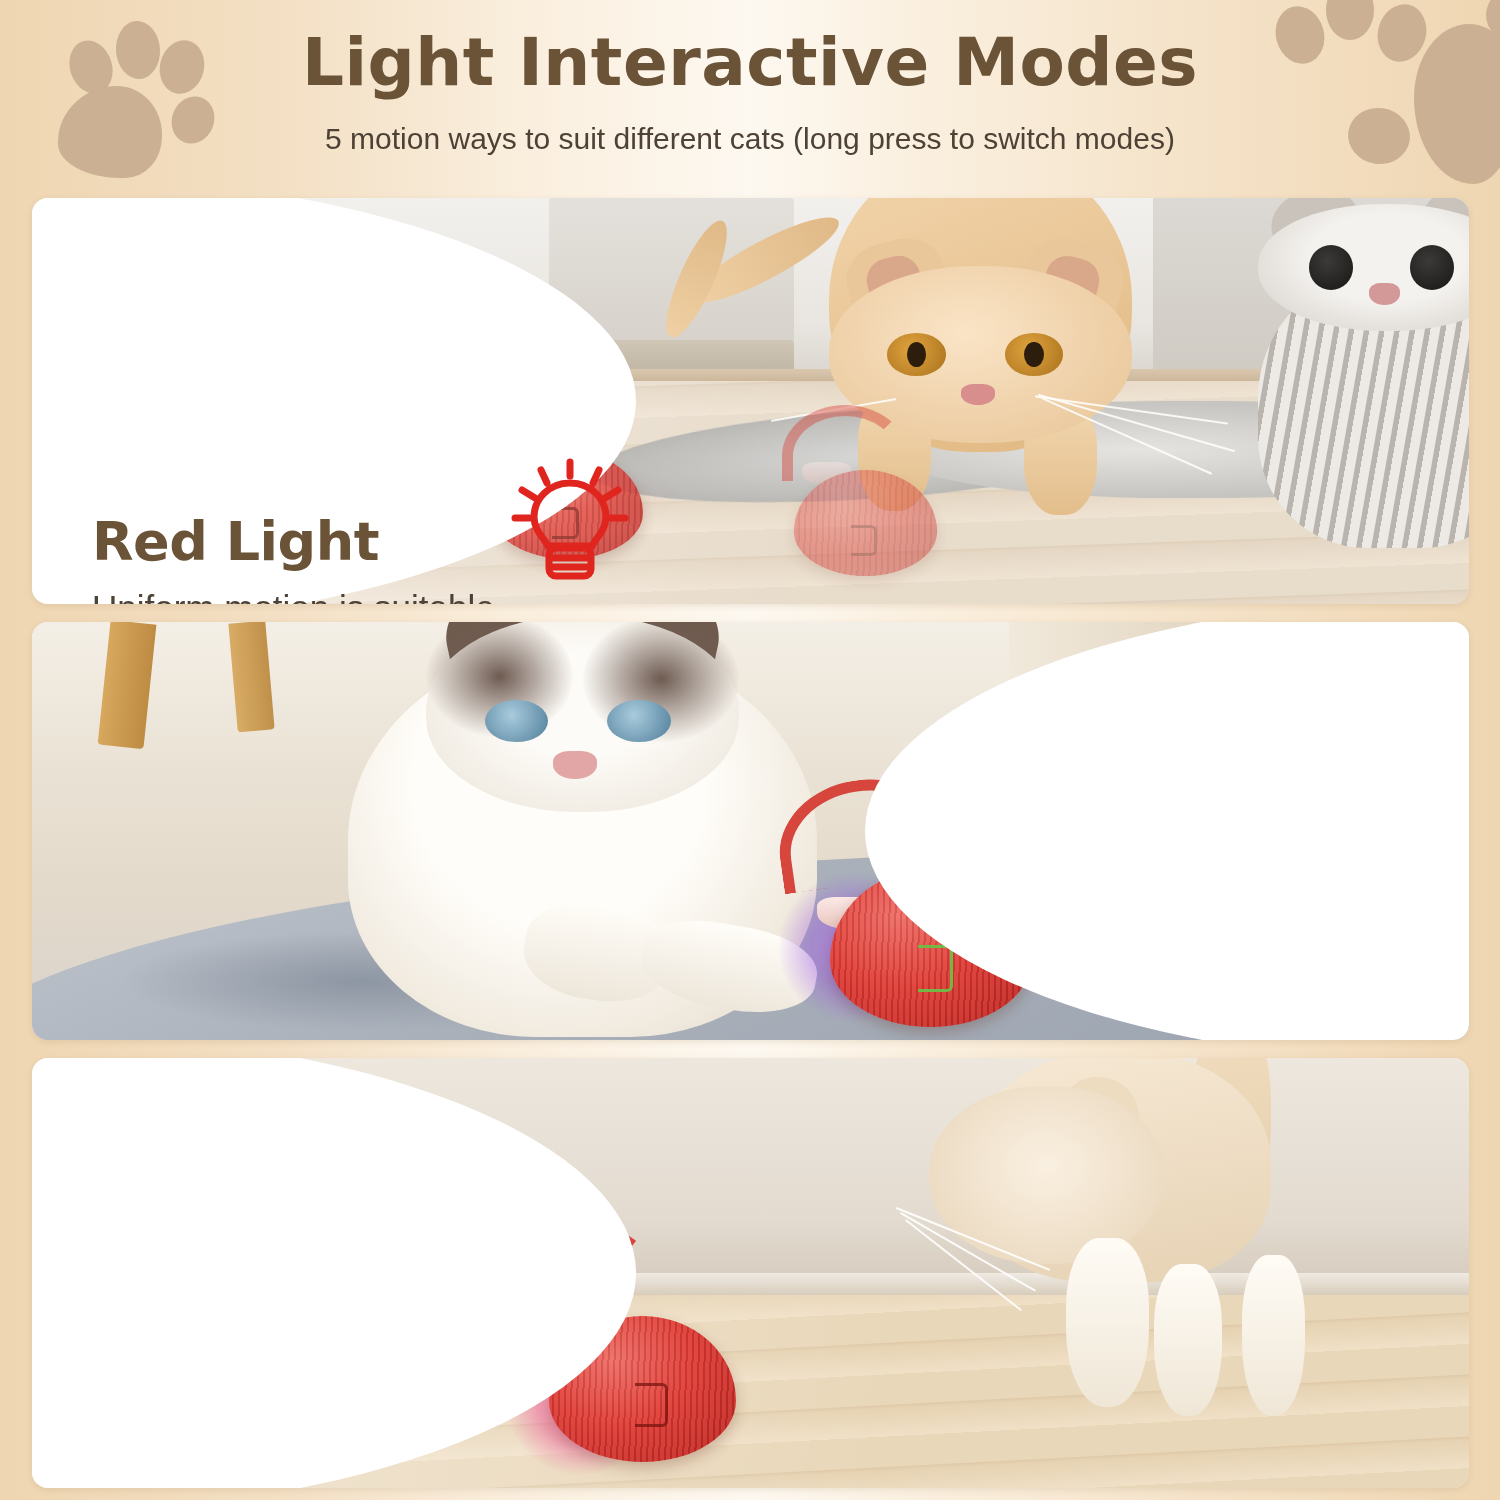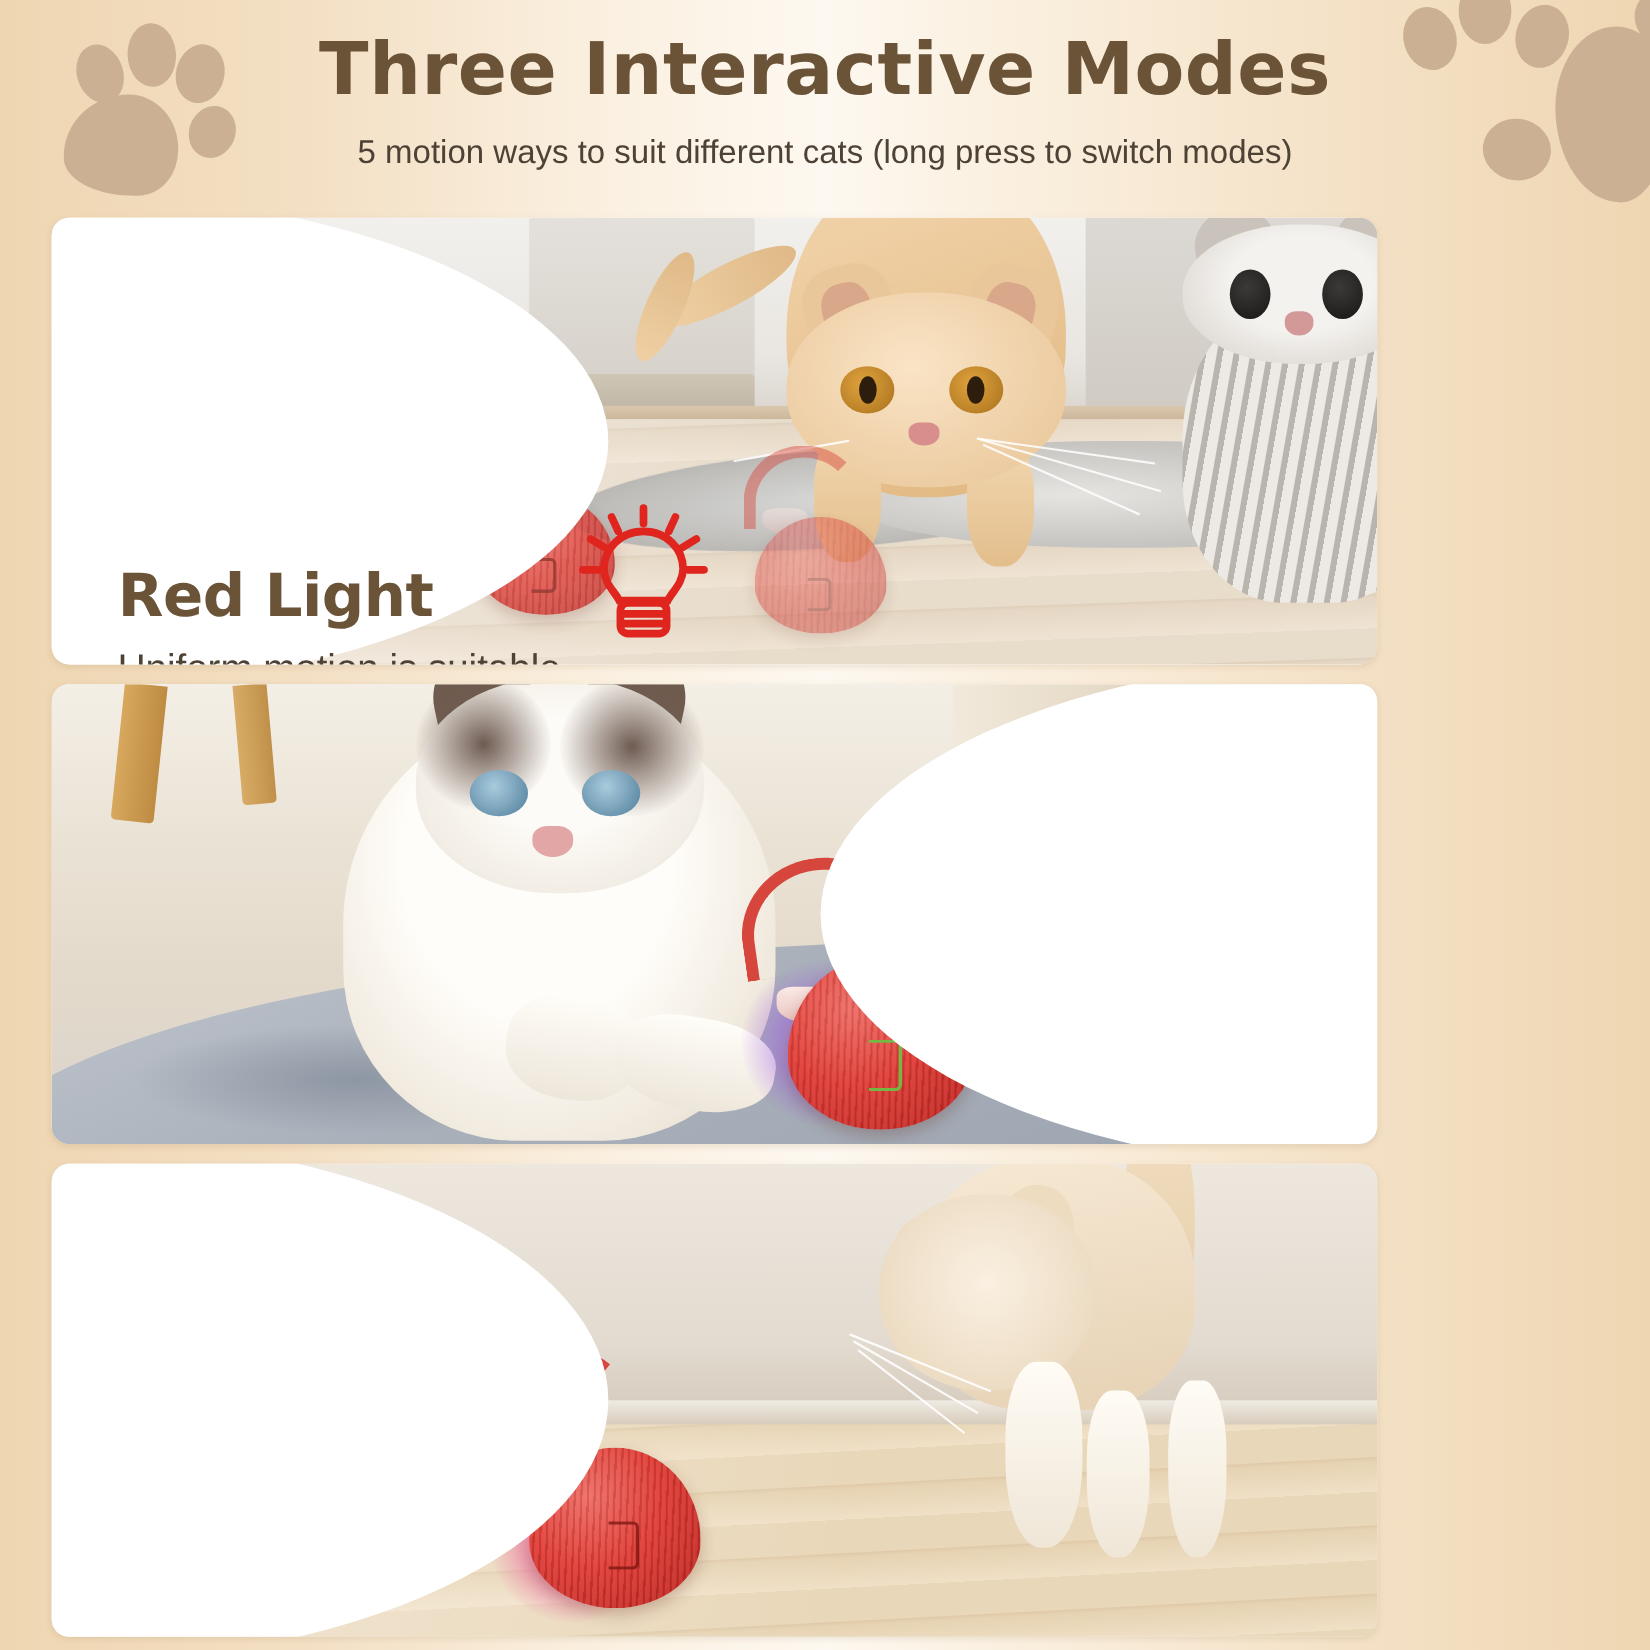--- a/index.html
+++ b/index.html
@@ -27,21 +27,21 @@
     font-family:"DejaVu Sans", sans-serif;
   }
   .subtitle{
     position:absolute;left:0;top:122px;width:1500px;text-align:center;
     font-size:30px;color:#4D4235;
     font-family:"Liberation Sans", sans-serif;
   }
 
   
   .card{
-    position:absolute;left:47px;width:1205px;
+    position:absolute;left:32px;width:1437px;
     border-radius:16px;overflow:hidden;background:#ffffff;
     box-shadow:0 2px 6px rgba(120,90,50,.13);
   }
   #card-red   {top:198px;height:406px;}
   #card-purple{top:622px;height:418px;}
   #card-pink  {top:1058px;height:430px;}
 
   .photo{position:absolute;top:0;height:100%;overflow:hidden;}
   .photo.right{left:0;width:100%;}
   .panel{
@@ -197,21 +197,21 @@
       <div class="pad" style="left:64px;top:10px;width:48px;height:60px;"></div>
       <div class="pad" style="left:116px;top:34px;width:48px;height:58px;transform:rotate(16deg);"></div>
     </div>
 
     <div class="paw" style="left:1348px;top:10px;width:190px;height:180px;">
       <div class="pad" style="left:0px;top:98px;width:62px;height:56px;transform:rotate(8deg);"></div>
       <div class="sole" style="left:66px;top:14px;width:106px;height:160px;border-radius:52% 48% 44% 56%/46% 42% 58% 54%;"></div>
       <div class="pad" style="left:138px;top:-22px;width:56px;height:54px;"></div>
     </div>
 
-    <div class="title">Three Interactive Modes</div>
+    <div class="title">Light Interactive Modes</div>
     <div class="subtitle">5 motion ways to suit different cats (long press to switch modes)</div>
   </div>
 
   <div class="card" id="card-red">
 
     <div class="photo right">
       <div class="scene s1">
         <div class="wall"></div>
         <div class="door"></div>
         <div class="doorbase"></div>

